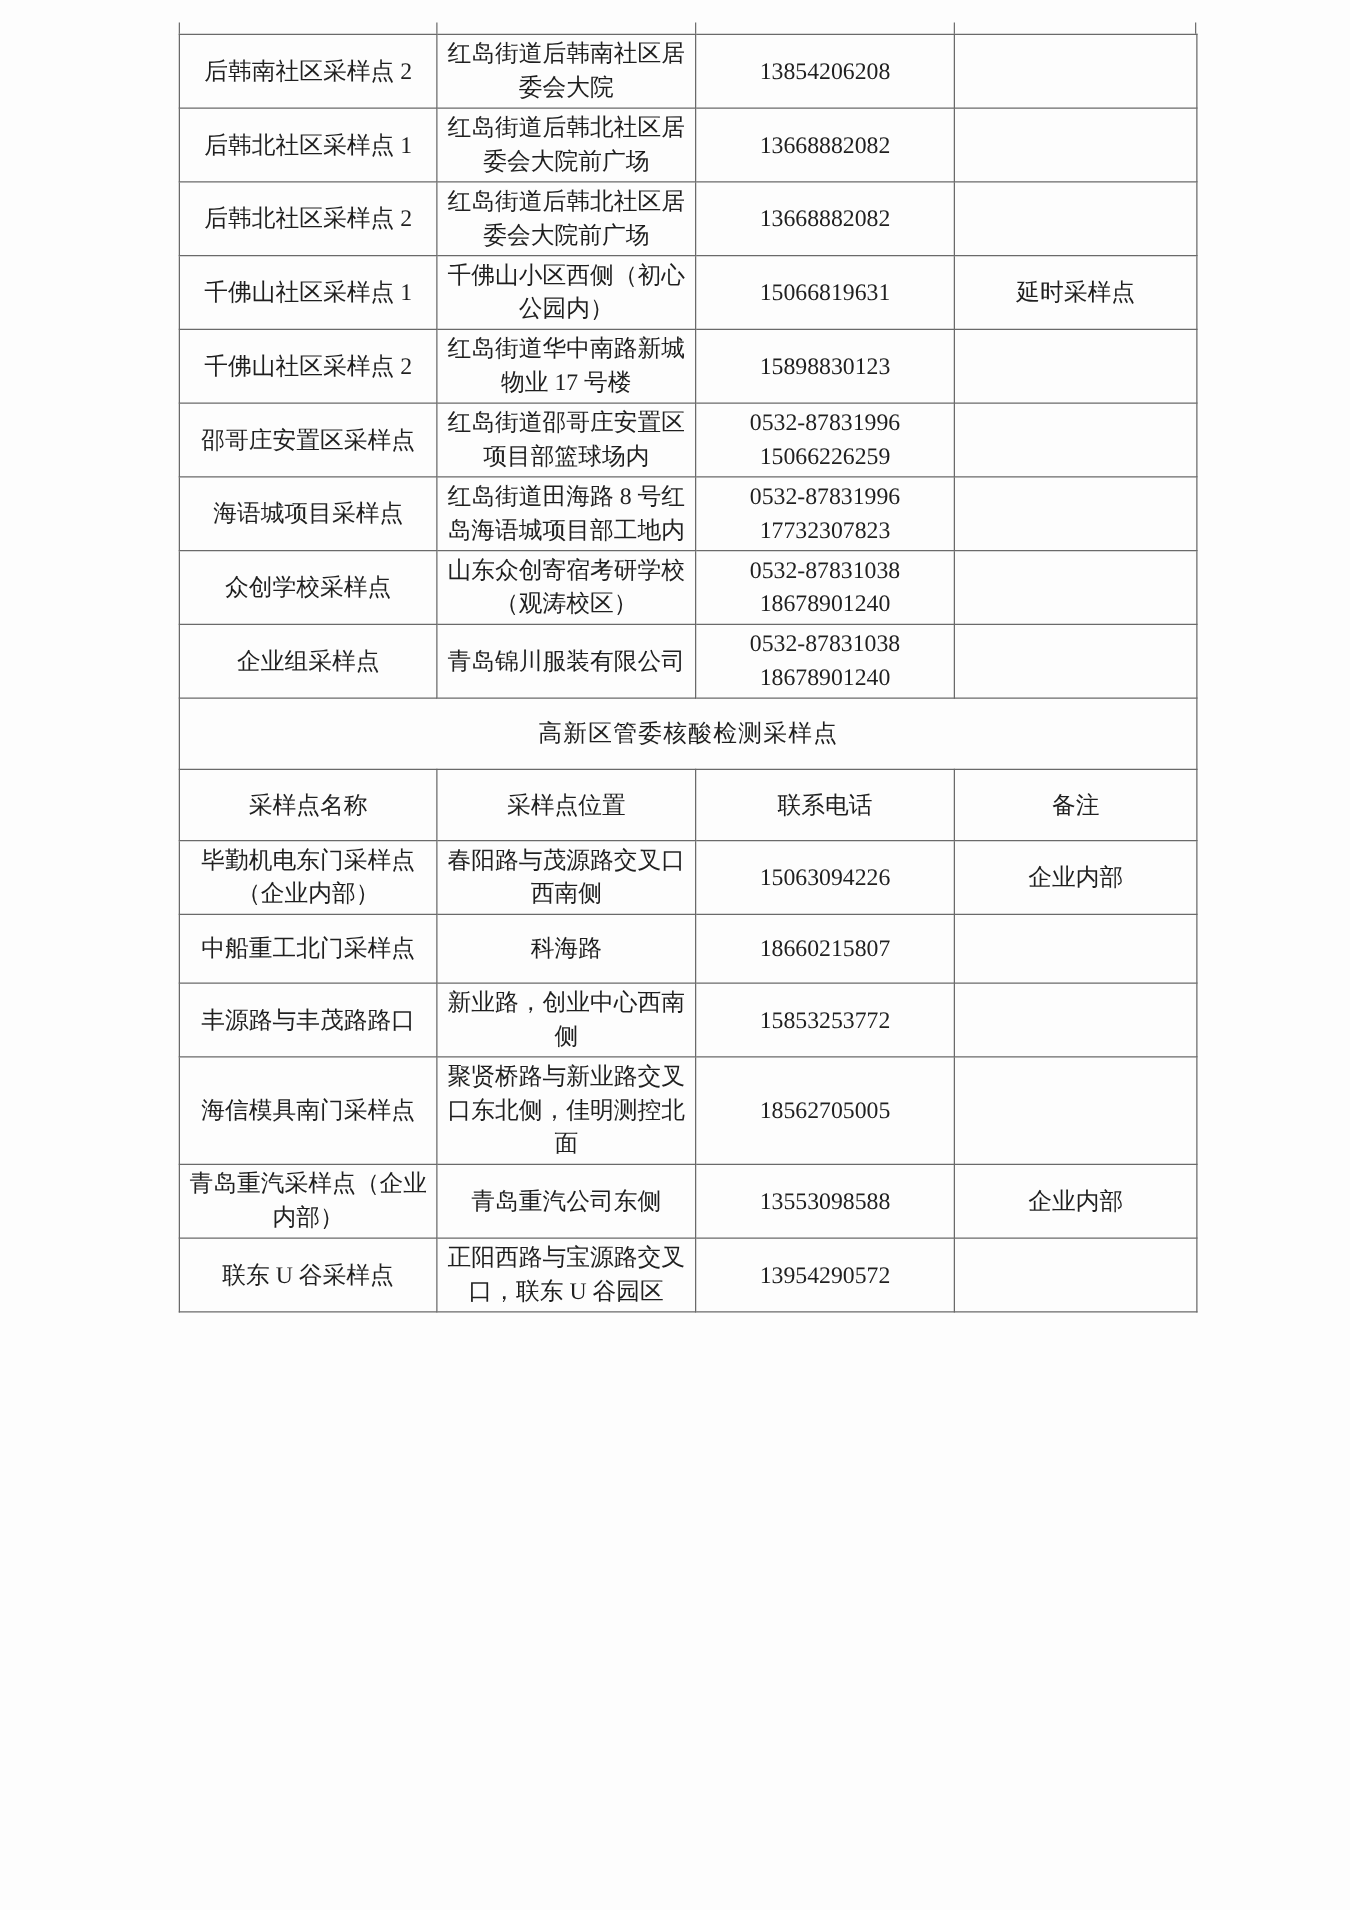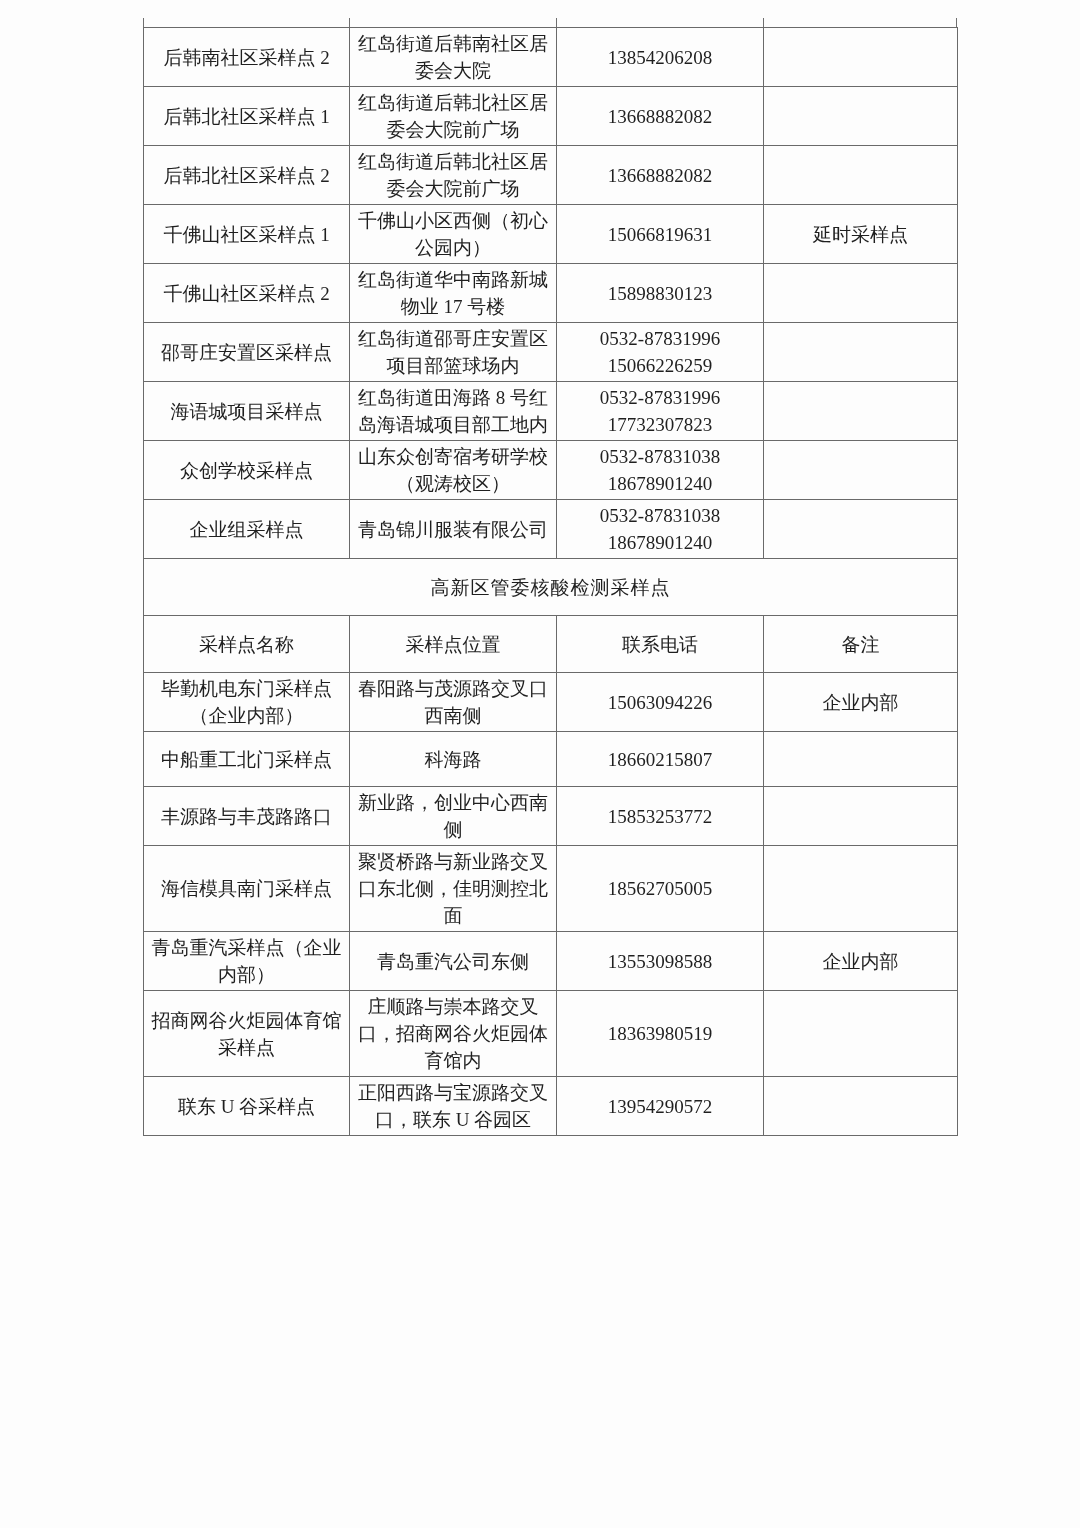--- a/index.html
+++ b/index.html
@@ -173,26 +173,20 @@
           <td class="phone-cell">18562705005</td>
           <td></td>
         </tr>
         <tr>
           <td>青岛重汽采样点（企业内部）</td>
           <td>青岛重汽公司东侧</td>
           <td class="phone-cell">13553098588</td>
           <td>企业内部</td>
         </tr>
         <tr>
-          <td>招商网谷火炬园体育馆采样点</td>
-          <td>庄顺路与崇本路交叉口，招商网谷火炬园体育馆内</td>
-          <td class="phone-cell">18363980519</td>
-          <td></td>
-        </tr>
-        <tr>
           <td>联东 U 谷采样点</td>
           <td>正阳西路与宝源路交叉口，联东 U 谷园区</td>
           <td class="phone-cell">13954290572</td>
           <td></td>
         </tr>
       </tbody>
   </table>
 
 </div>
 

